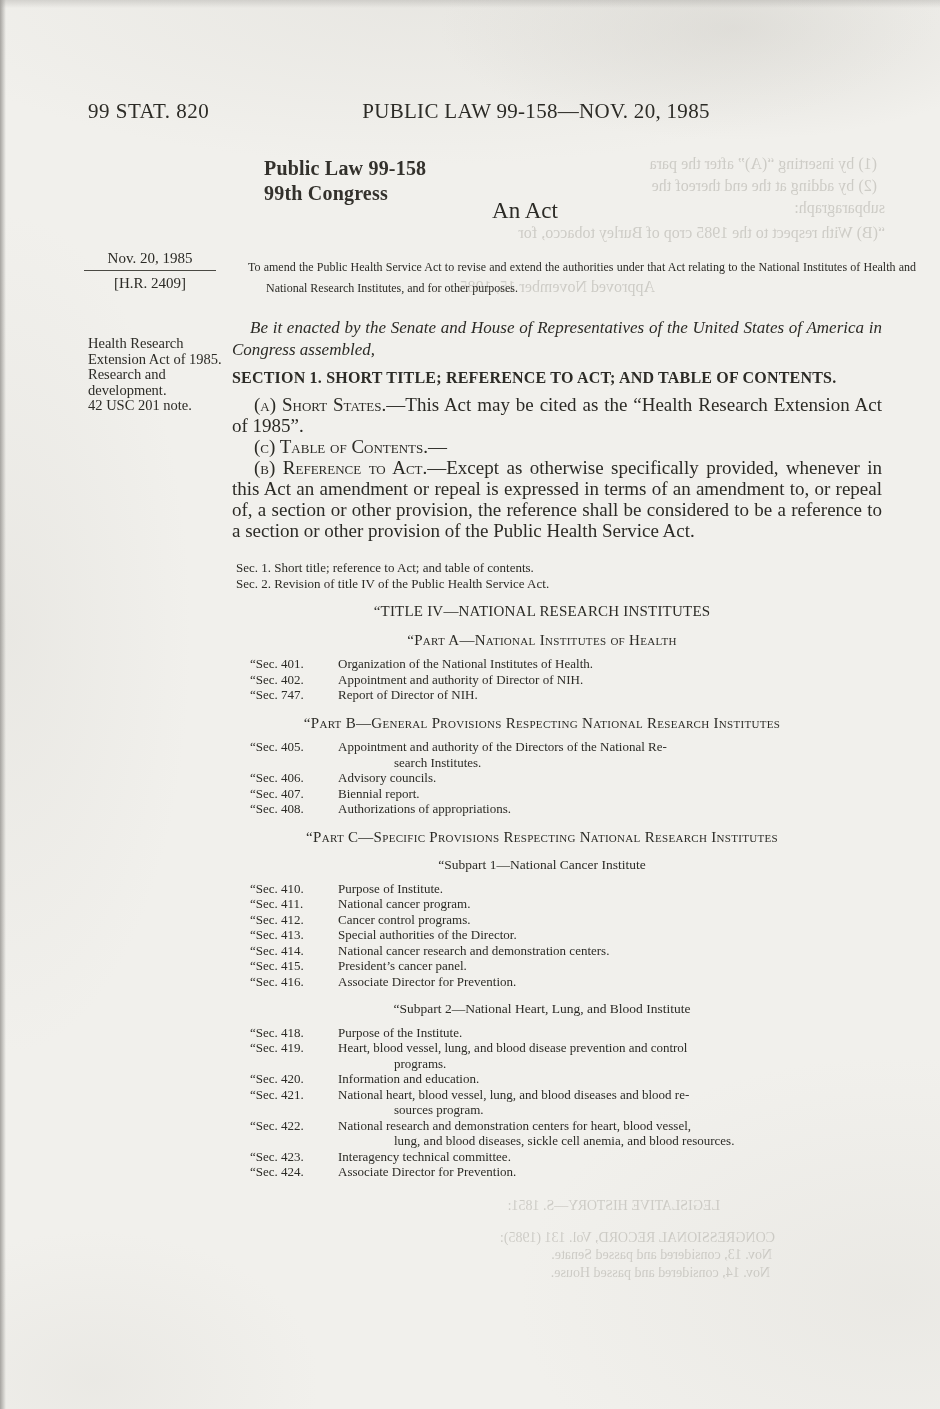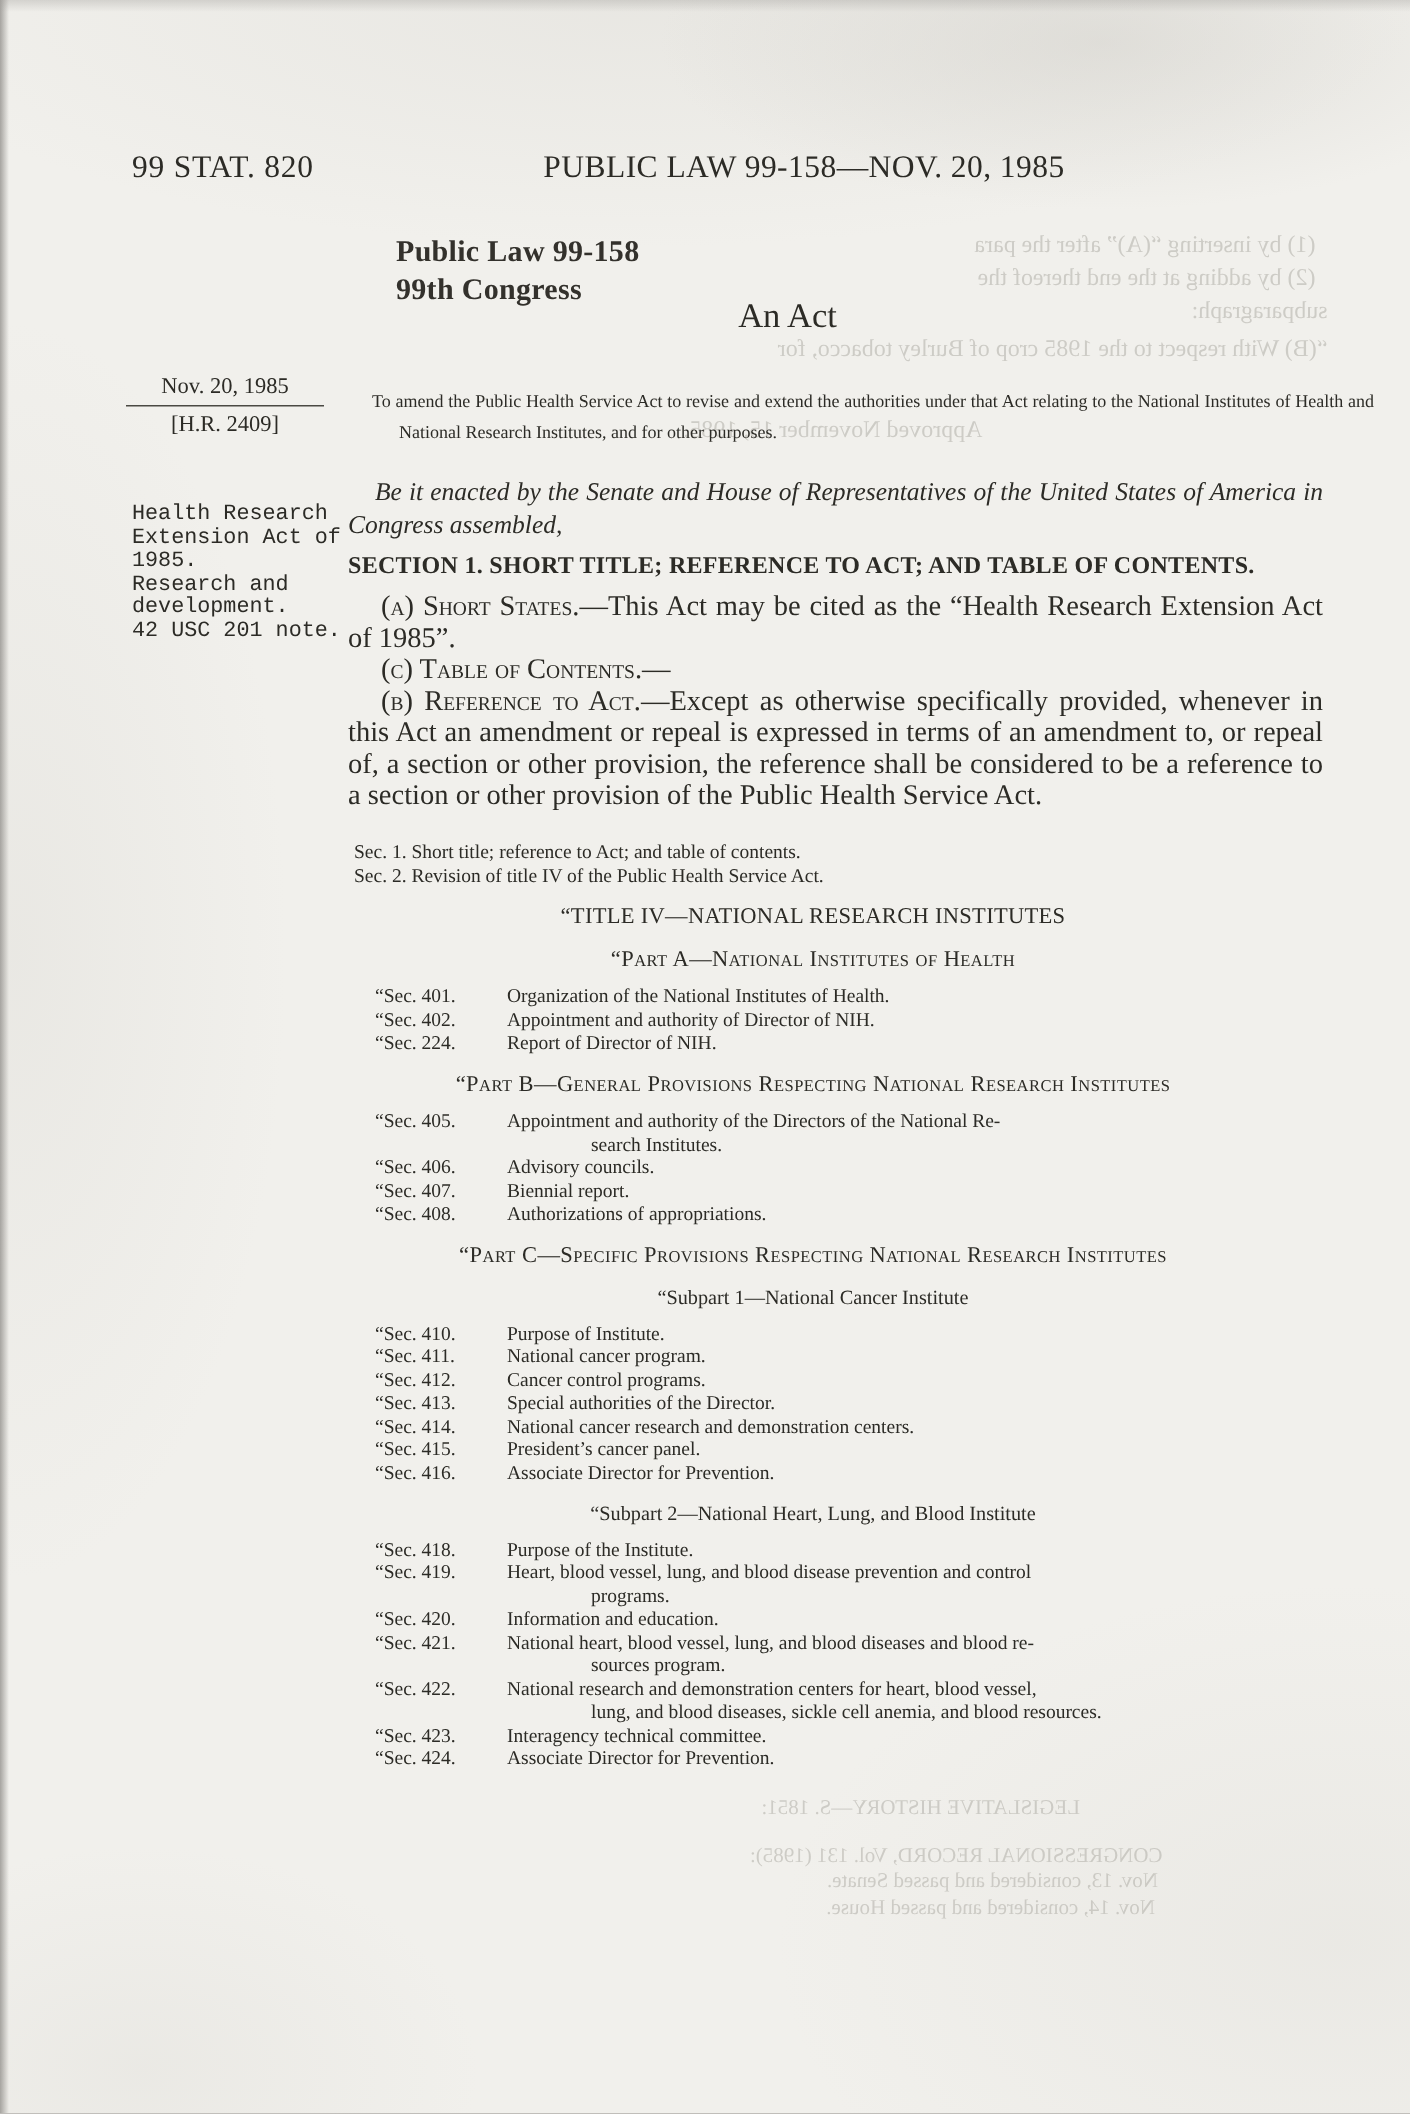--- a/index.html
+++ b/index.html
@@ -30,21 +30,21 @@
 
   .law-block{position:absolute;left:232px;top:156px;font-size:20px;font-weight:700;
     line-height:25px;letter-spacing:.2px;color:#33312c;margin-left:32px;}
   .an-act{position:absolute;left:525px;top:198px;transform:translateX(-50%);font-size:23px;}
 
   
   .margin-date{position:absolute;left:84px;top:250px;width:132px;text-align:center;font-size:15px;}
   .margin-date .date{display:block;padding-bottom:3px;border-bottom:1.5px solid #4a4943;}
   .margin-date .bill{display:block;padding-top:4px;}
   .margin-notes{position:absolute;left:88px;top:336px;width:142px;font-size:14.5px;line-height:15.5px;}
-  .margin-notes p{margin:0;font-family:Liberation Mono, monospace;}
+  .margin-notes p{margin:0;}
 
   
   .purpose{position:absolute;left:248px;top:245px;width:650px;font-size:12px;line-height:21px;
     text-align:justify;padding-left:18px;text-indent:-18px;margin-top:12px;}
 
   
   .body-flow{position:absolute;left:232px;top:317px;width:650px;font-size:19px;line-height:21px;
     text-align:justify;}
   .enacting{font-style:italic;text-indent:18px;margin:0;font-size:17px;line-height:22px;}
   .sec-heading{font-weight:700;font-size:16px;line-height:20px;margin:7px 0 0 0;
@@ -139,21 +139,21 @@
     <div class="toc-group">
       <div class="toc-row">
           <span class="toc-num">“Sec. 401.</span>
           <span class="toc-desc">Organization of the National Institutes of Health.</span>
         </div>
       <div class="toc-row">
           <span class="toc-num">“Sec. 402.</span>
           <span class="toc-desc">Appointment and authority of Director of NIH.</span>
         </div>
       <div class="toc-row">
-          <span class="toc-num">“Sec. 224.</span>
+          <span class="toc-num">“Sec. 747.</span>
           <span class="toc-desc">Report of Director of NIH.</span>
         </div>
     </div>
 
     <div class="toc-center toc-part">“Part B—General Provisions Respecting National Research Institutes</div>
     <div class="toc-group">
       <div class="toc-row">
           <span class="toc-num">“Sec. 405.</span>
           <span class="toc-desc"><span>Appointment and authority of the Directors of the National Re-</span><span class="toc-cont">search Institutes.</span></span>
         </div>

